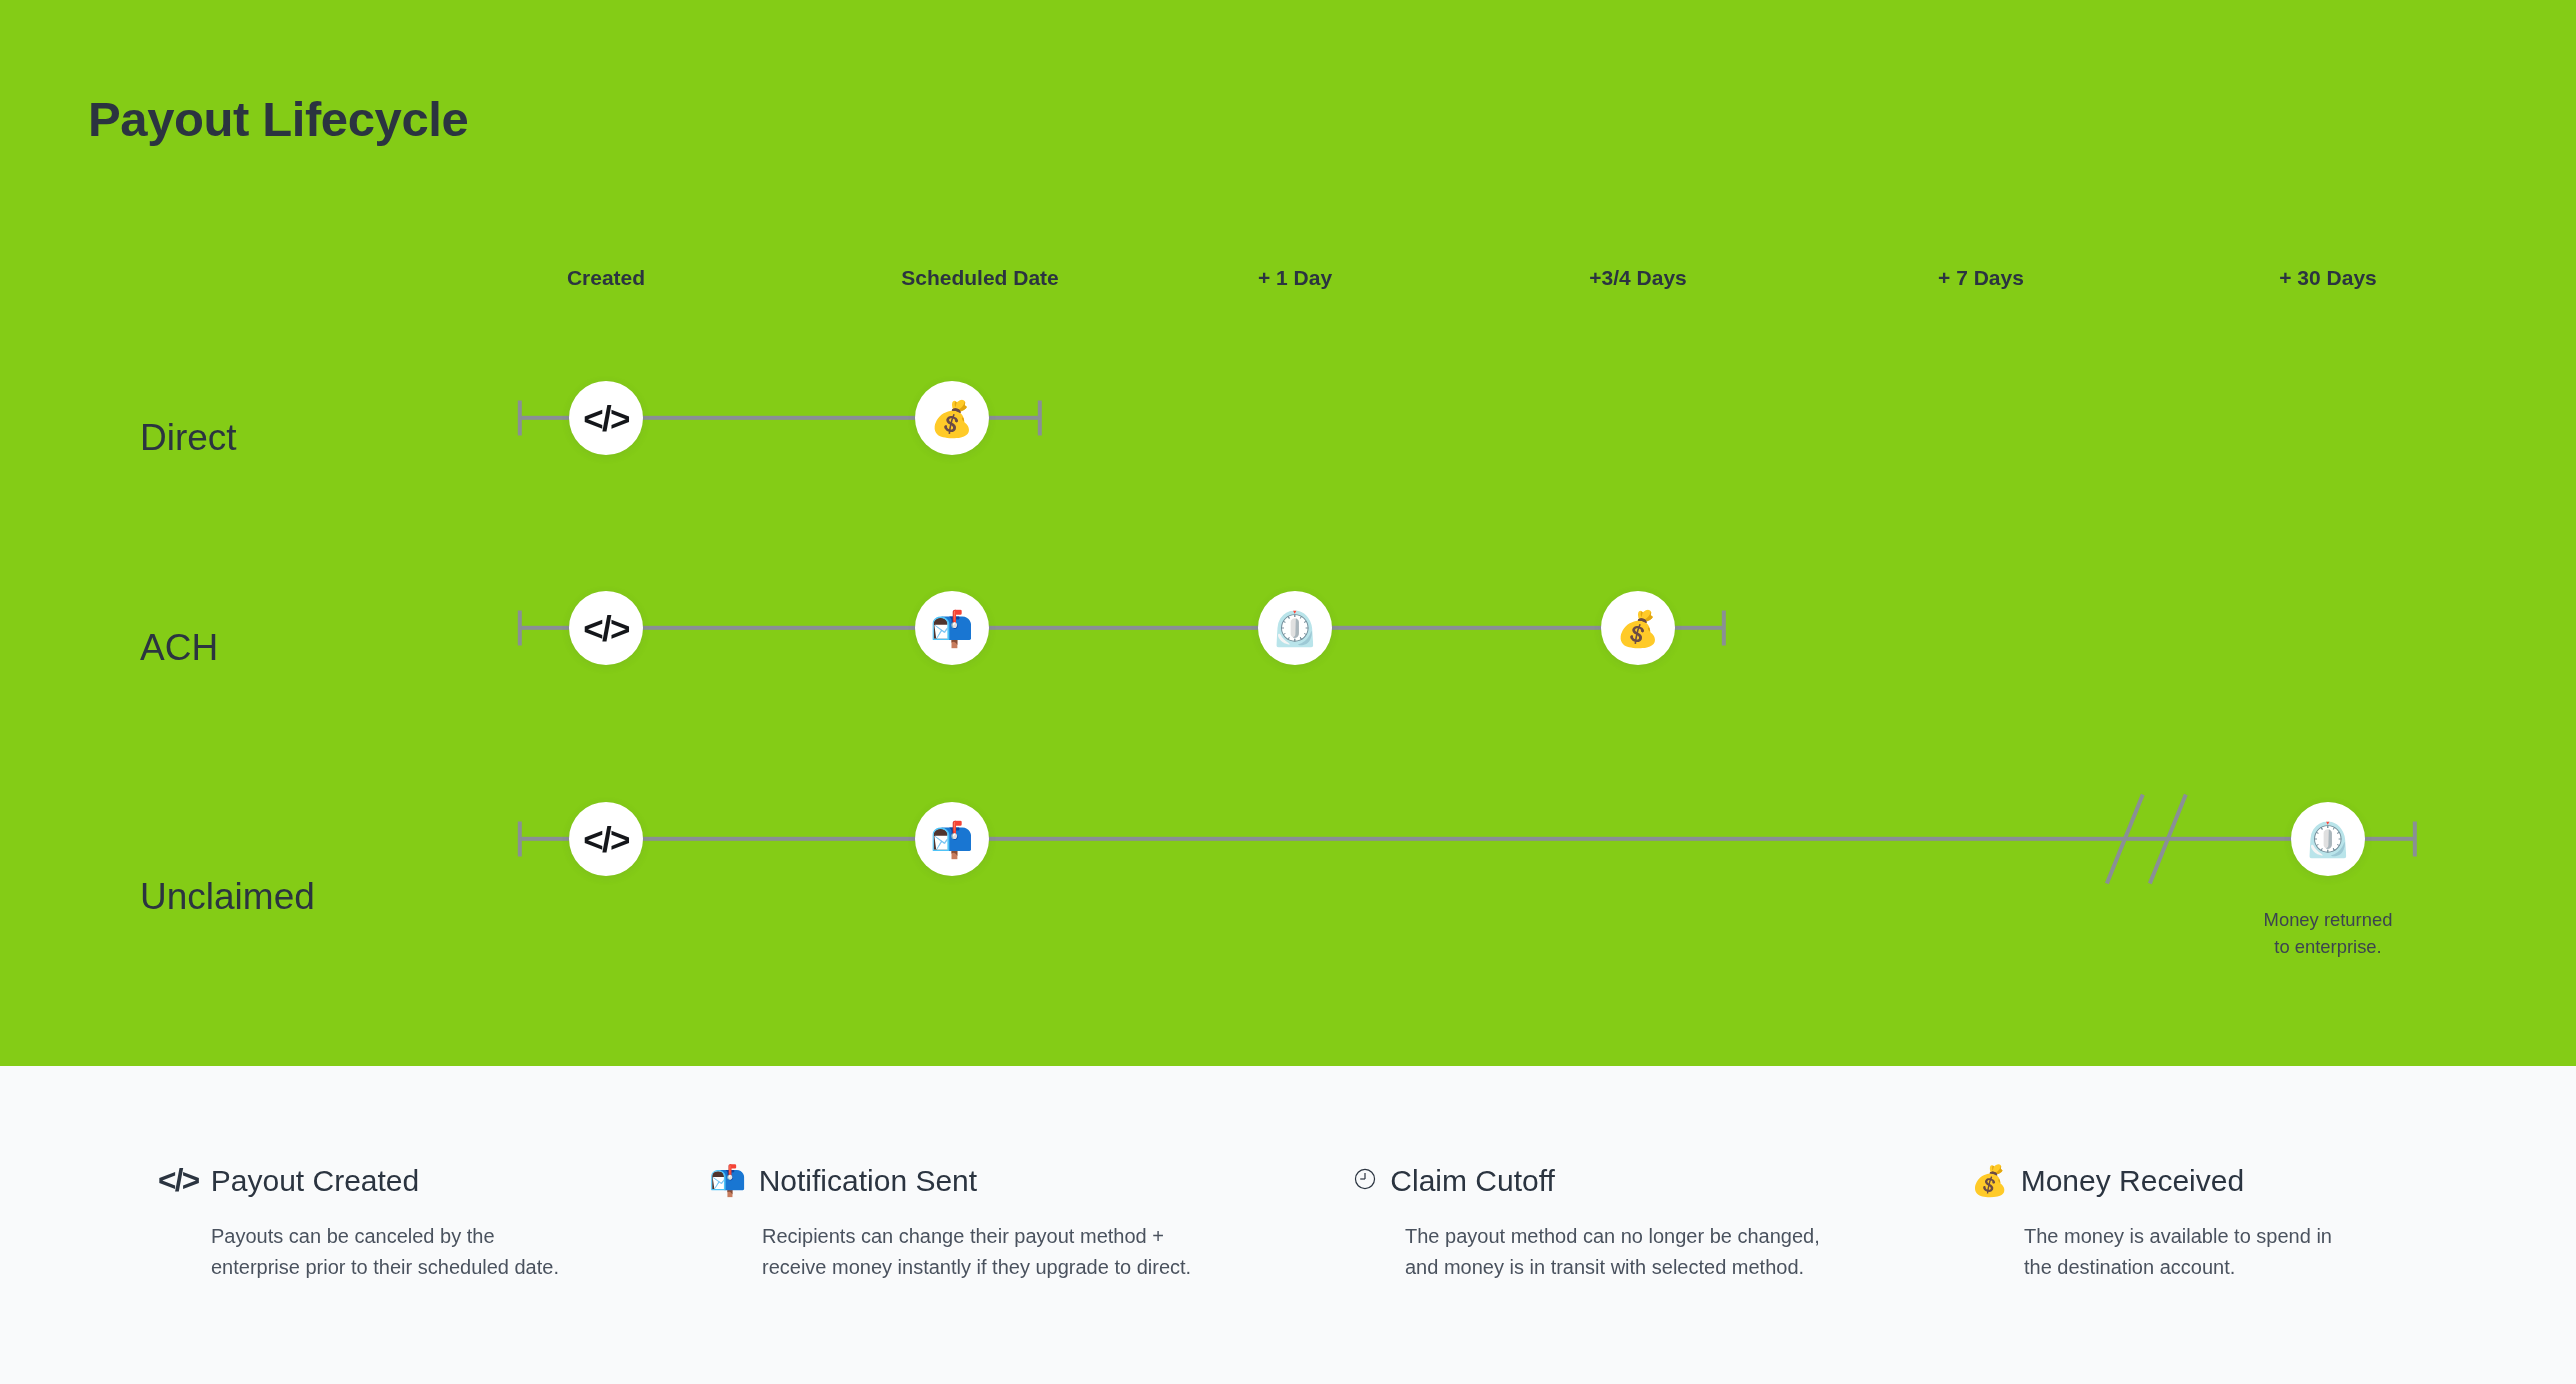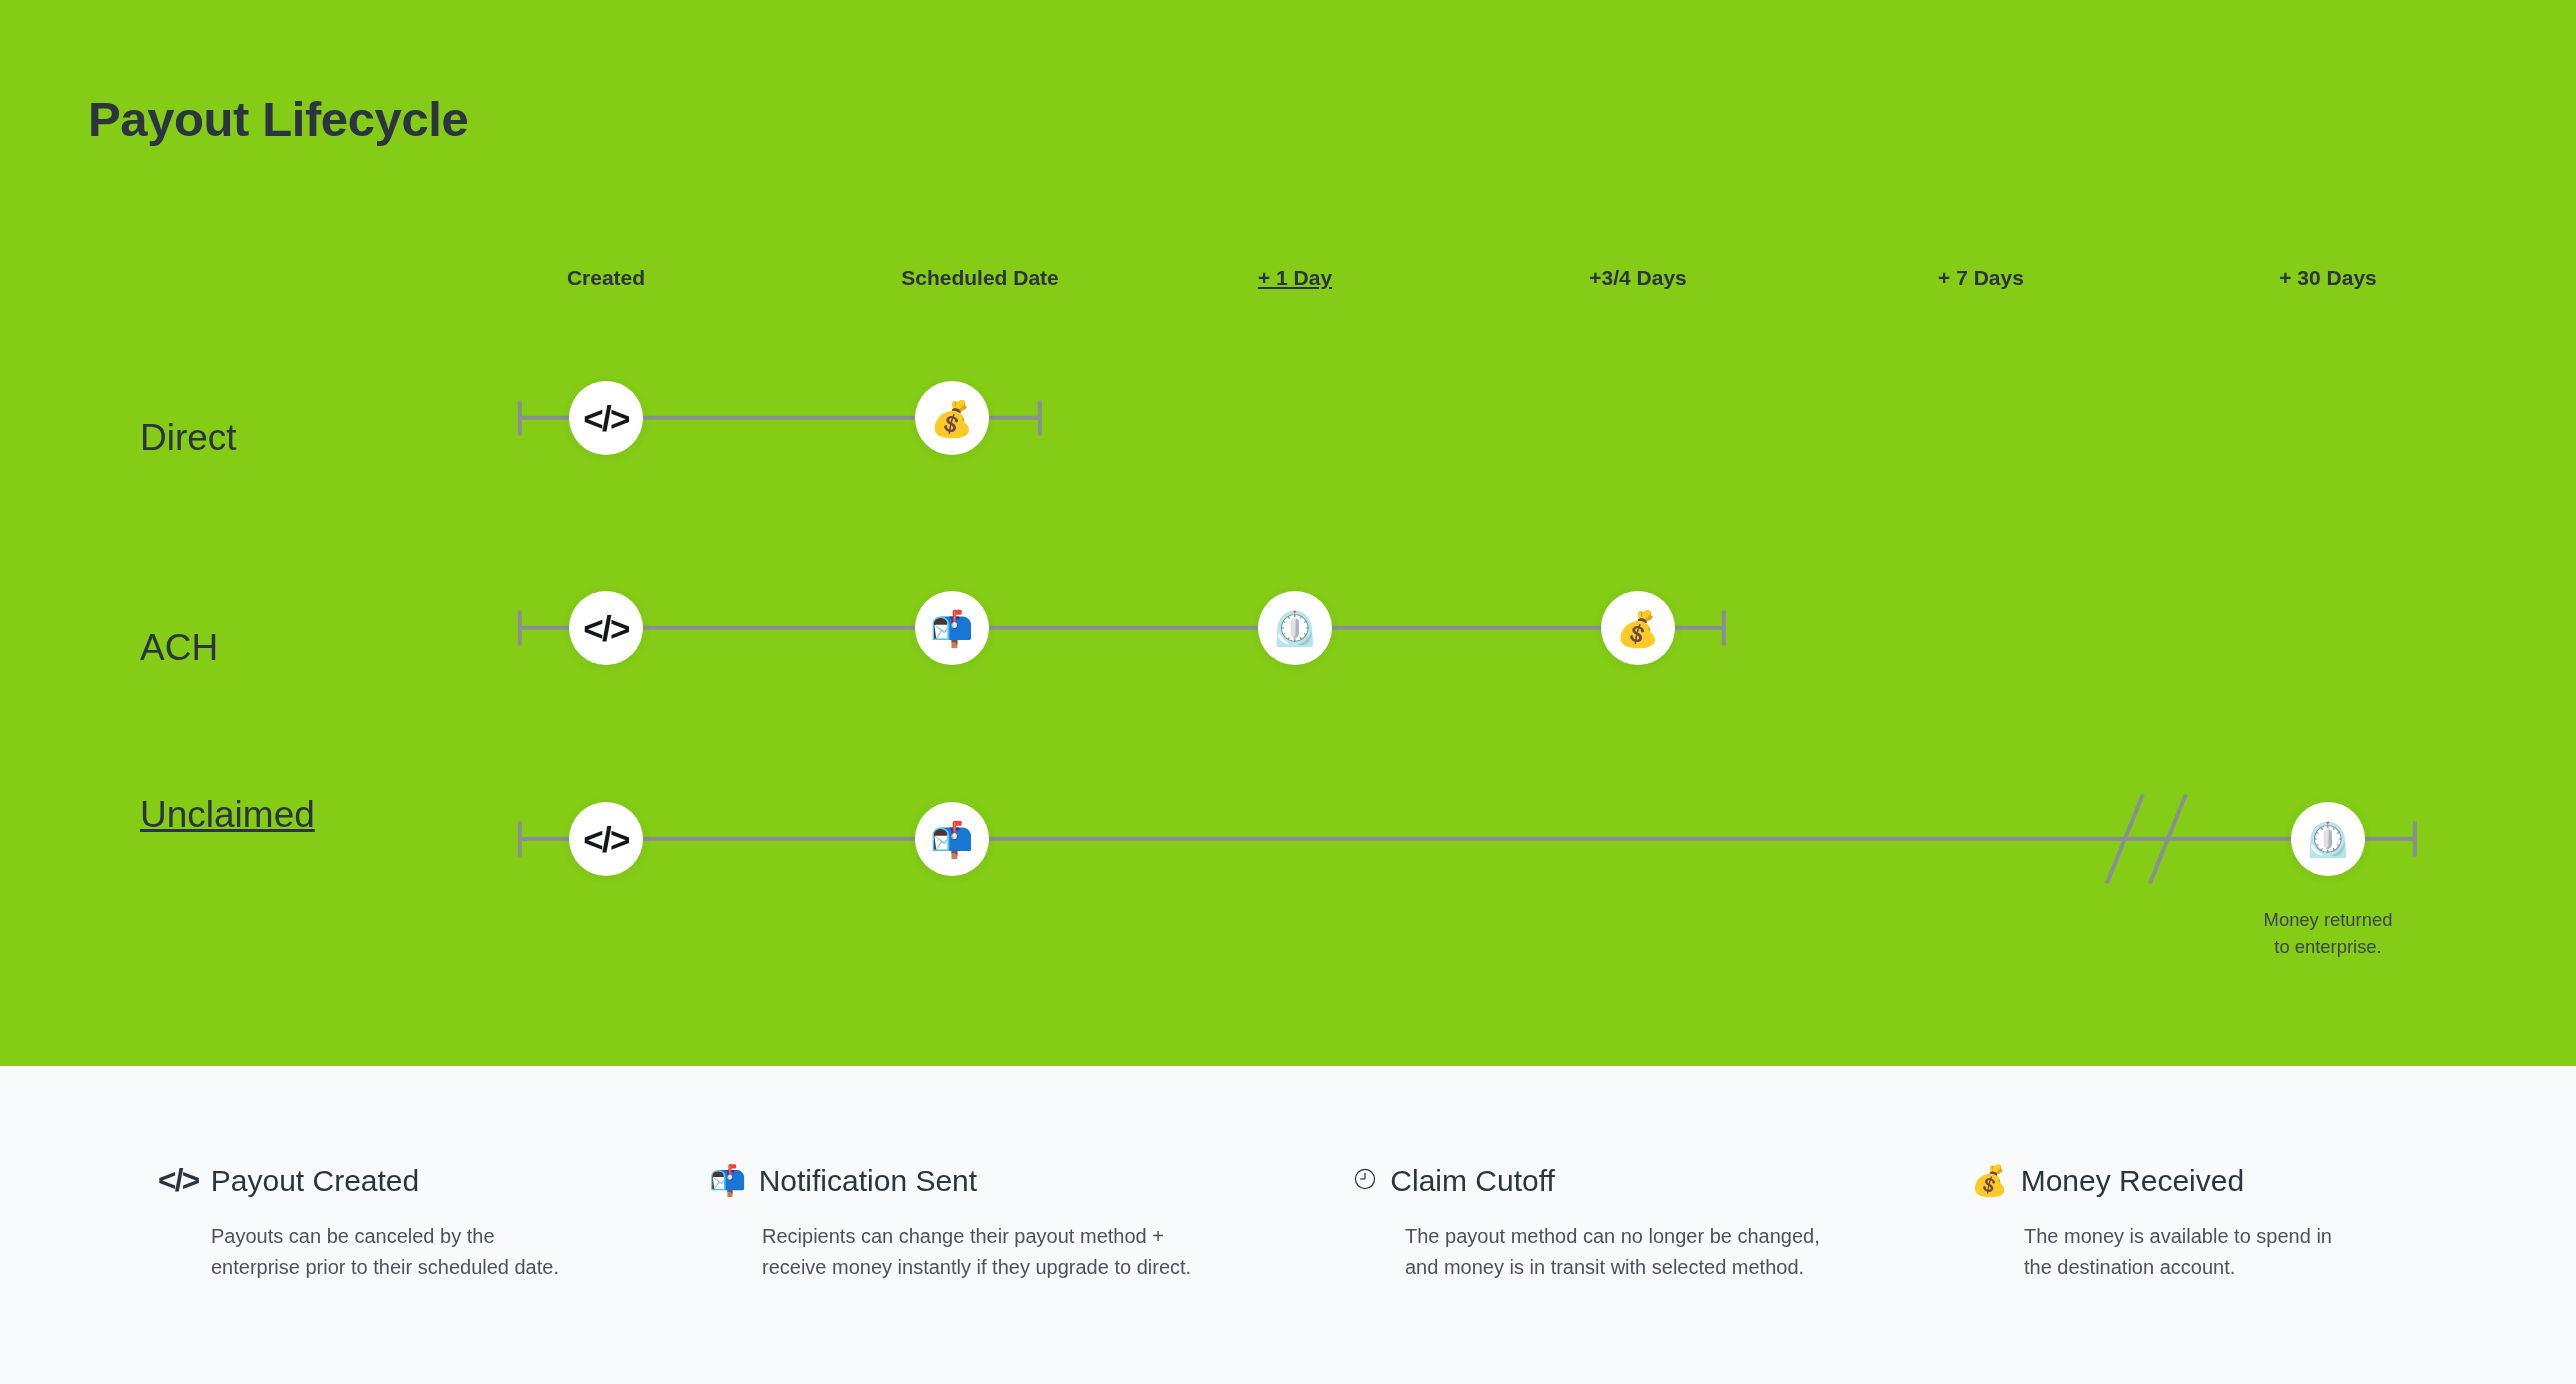--- a/index.html
+++ b/index.html
@@ -149,21 +149,21 @@
   }
 </style>
 </head>
 <body>
 
 <div id="diagram-panel">
   <h1 id="page-title">Payout Lifecycle</h1>
   <div id="column-headers">
       <div class="col-header" style="left: 606px;">Created</div>
       <div class="col-header" style="left: 980px;">Scheduled Date</div>
-      <div class="col-header" style="left: 1295px; text-decoration: underline;">+ 1 Day</div>
+      <div class="col-header" style="left: 1295px;">+ 1 Day</div>
       <div class="col-header" style="left: 1638px;">+3/4 Days</div>
       <div class="col-header" style="left: 1981px;">+ 7 Days</div>
       <div class="col-header" style="left: 2328px; text-align: center;">+ 30 Days</div>
     </div>
   <div id="rows-layer">
       <div class="row-label" style="top: 418px;">Direct</div>
       <div class="track" style="left: 520px; top: 418px; width: 520px;"></div>
       <div class="cap" style="left: 520px; top: 418px;"></div>
       <div class="cap" style="left: 1040px; top: 418px;"></div>
       <div class="node" style="left: 606px; top: 418px;">
@@ -181,21 +181,21 @@
       </div>
       <div class="node" style="left: 952px; top: 628px;">
         <span class="glyph">📬</span>
       </div>
       <div class="node" style="left: 1295px; top: 628px;">
         <span class="glyph">⏲️</span>
       </div>
       <div class="node" style="left: 1638px; top: 628px;">
         <span class="glyph">💰</span>
       </div>
-      <div class="row-label" style="top: 795px; text-decoration: underline;">Unclaimed</div>
+      <div class="row-label" style="top: 877px;">Unclaimed</div>
       <div class="track" style="left: 520px; top: 839px; width: 1895px;"></div>
       <div class="cap" style="left: 520px; top: 839px;"></div>
       <div class="cap" style="left: 2415px; top: 839px;"></div>
       <div class="break-slash" style="left: 2125px; top: 839px;"></div>
       <div class="break-slash" style="left: 2168px; top: 839px;"></div>
       <div class="node" style="left: 606px; top: 839px;">
         <span class="code-glyph">&lt;/&gt;</span>
       </div>
       <div class="node" style="left: 952px; top: 839px;">
         <span class="glyph">📬</span>

